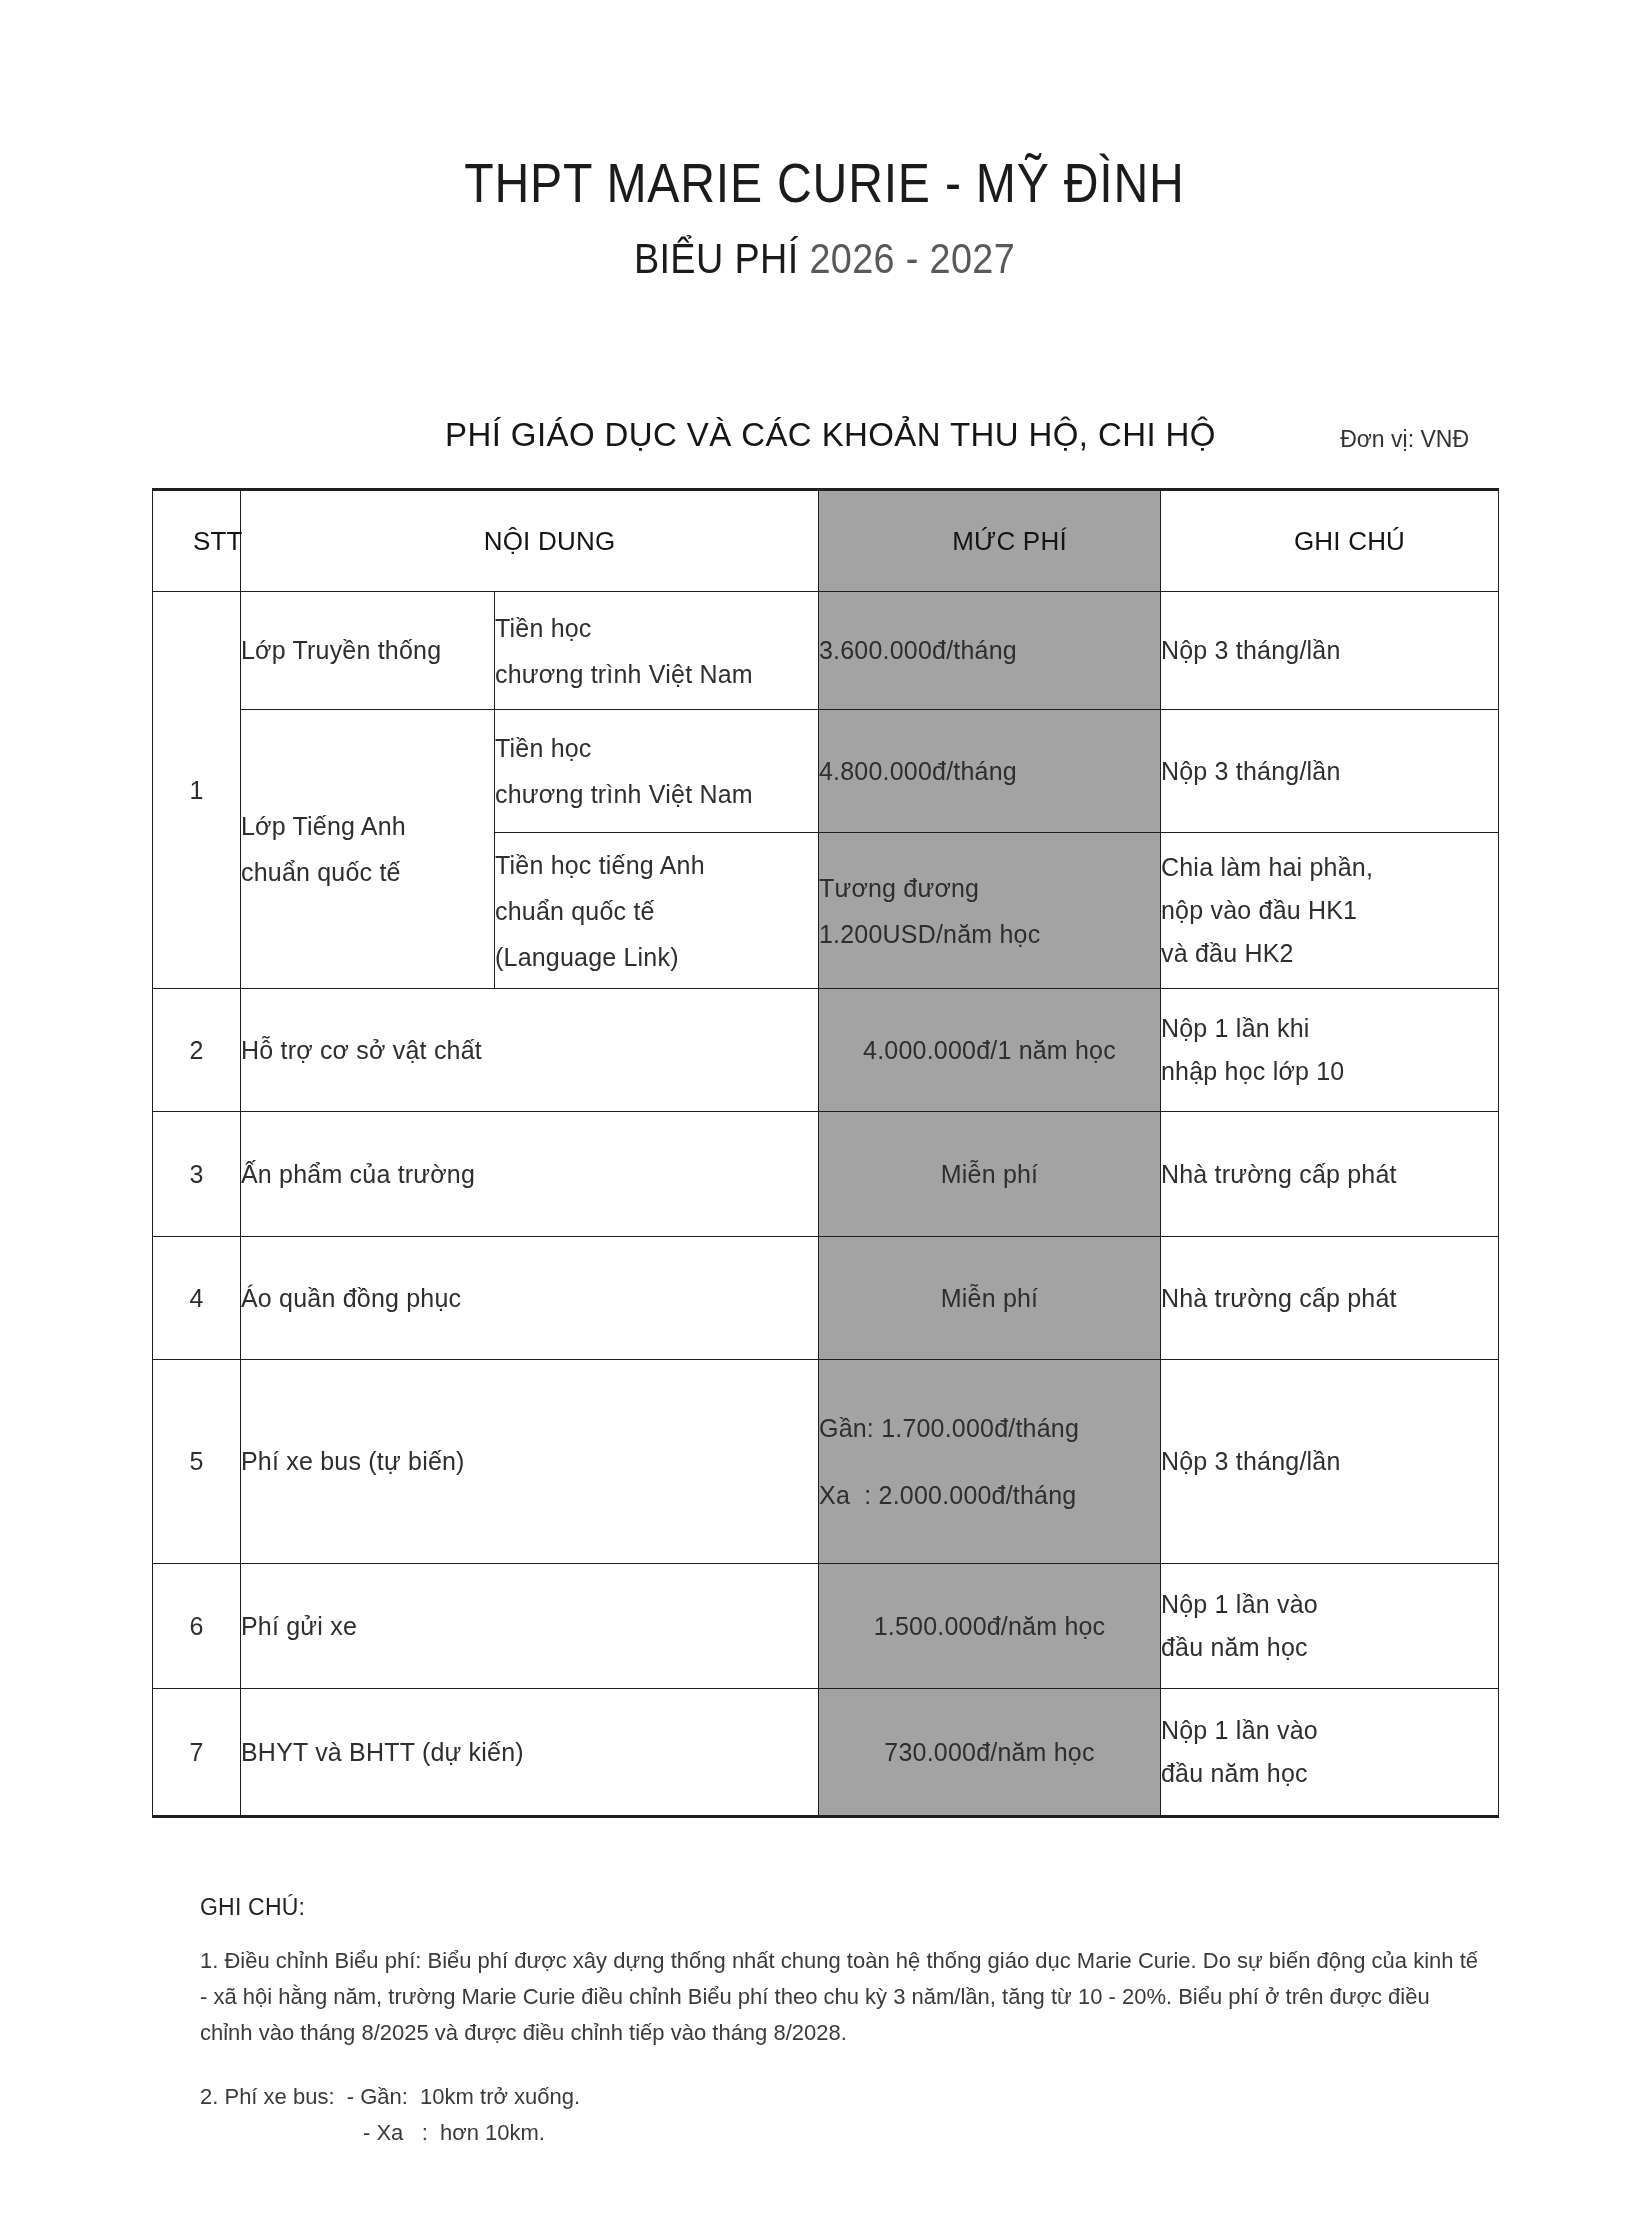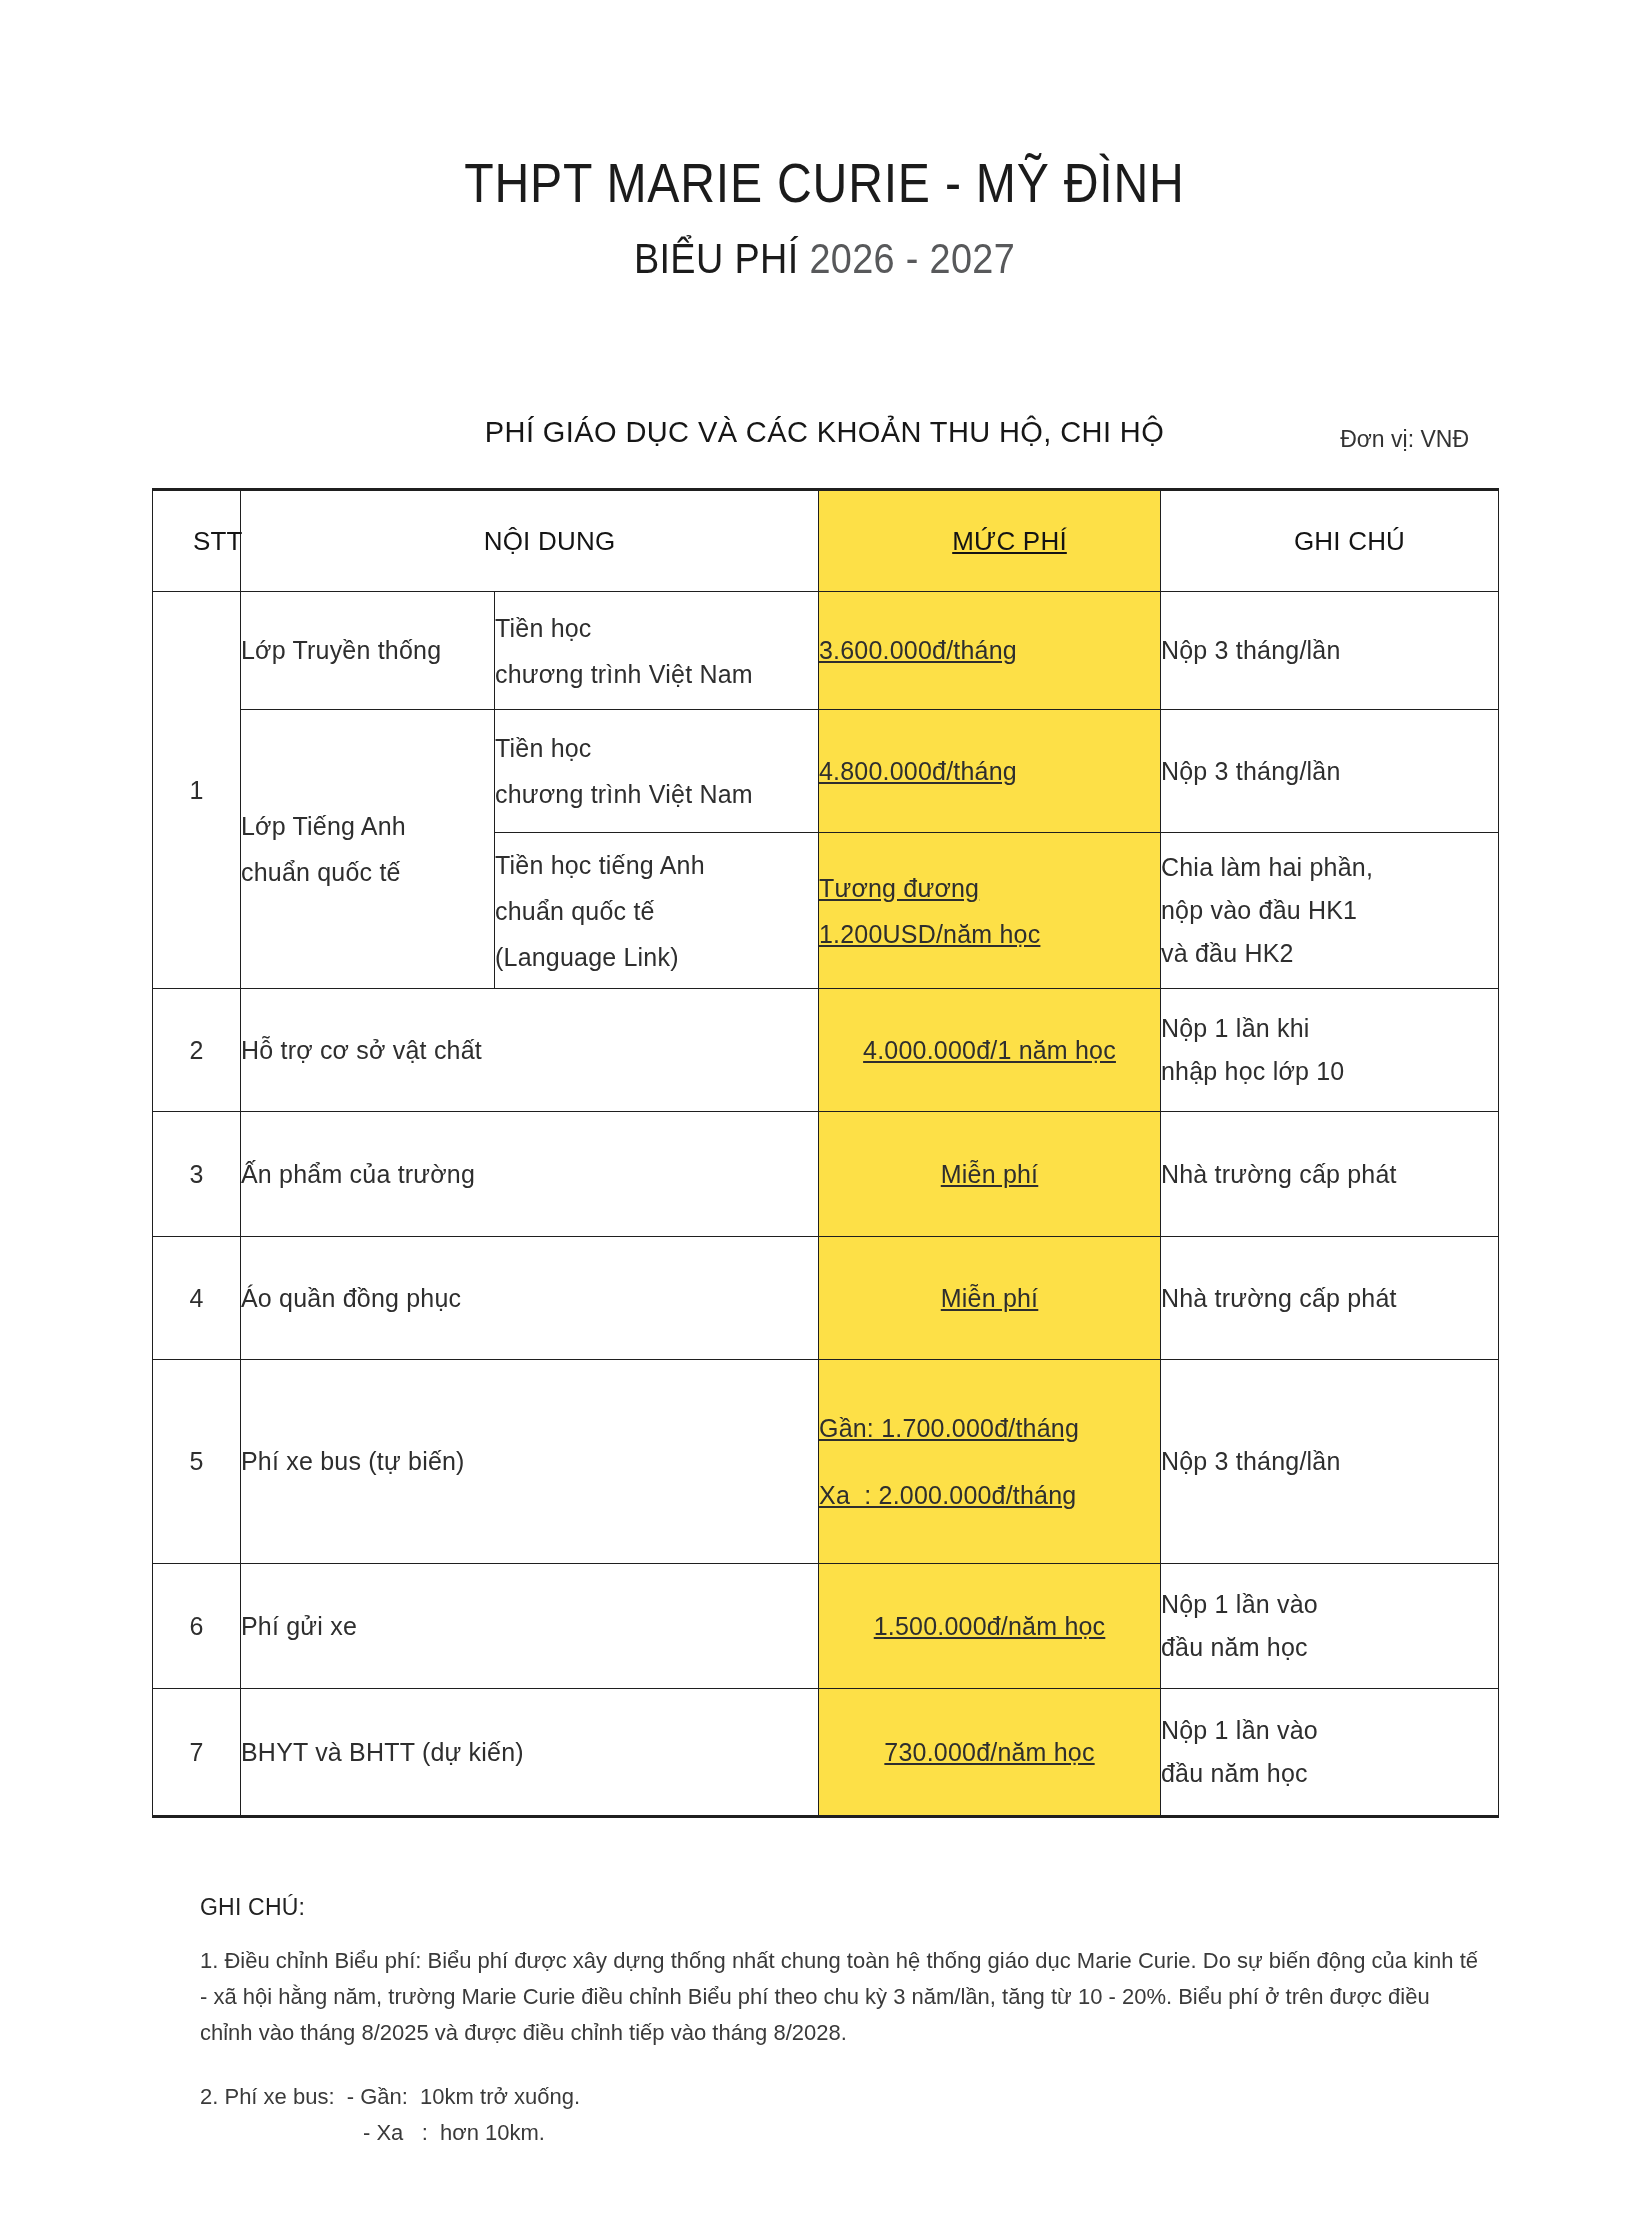--- a/index.html
+++ b/index.html
@@ -6,33 +6,33 @@
   .page{position:relative;width:1649px;height:2332px;background:#ffffff;overflow:hidden;
         font-family:"Liberation Sans","DejaVu Sans",sans-serif;color:#2e2e2e;}
 
   
   .doc-title{position:absolute;top:150px;left:0;width:1649px;text-align:center;
              font-size:56px;color:#1b1b1b;letter-spacing:0.9px;transform:scaleX(0.86);white-space:nowrap;}
   .doc-subtitle{position:absolute;top:235px;left:0;width:1649px;text-align:center;
                 font-size:42px;color:#1b1b1b;letter-spacing:0.4px;transform:scaleX(0.9);white-space:nowrap;}
   .doc-subtitle .years{color:#58595b;}
 
-  .section-title{position:absolute;top:416px;left:152px;width:1345px;text-align:center;
-                 font-size:29px;color:#161616;letter-spacing:0.4px;white-space:nowrap;}
+  .section-title{position:absolute;top:416px;left:158px;width:1345px;text-align:center;
+                 font-size:33px;color:#161616;letter-spacing:0.4px;white-space:nowrap;}
   .unit-label{position:absolute;top:426px;right:180px;font-size:23px;color:#333333;}
 
   
   .fee-table{position:absolute;left:152px;top:488px;width:1345px;
              border-collapse:collapse;table-layout:fixed;
              border-top:3.1px solid #1f1f1f;border-bottom:3.1px solid #1f1f1f;
              border-left:1.3px solid #1f1f1f;border-right:1.3px solid #1f1f1f;}
   .fee-table td{border:1.3px solid #1f1f1f;vertical-align:middle;padding:0;
                 font-size:25px;color:#2e2e2e;letter-spacing:0.2px;}
   .fee-table td.th{font-size:26px;color:#141414;text-align:center;padding-left:40px;}
-  .col-fee{background:#fde047;text-decoration:underline;}
+  .col-fee{background:#a3a3a3;}
   .stt{text-align:center;}
   .name-cell,.item-cell,.content-cell{text-align:left;padding-left:24.4px;}
   .fee-left{text-align:left;padding-left:26.6px;}
   .fee-center{text-align:center;}
   .note-cell{text-align:left;padding-left:31px;}
   .lines div{line-height:46px;white-space:pre-wrap;}
   .lines-sm div{line-height:43px;white-space:pre-wrap;}
   .gap2{margin-top:21px;}
 
   

